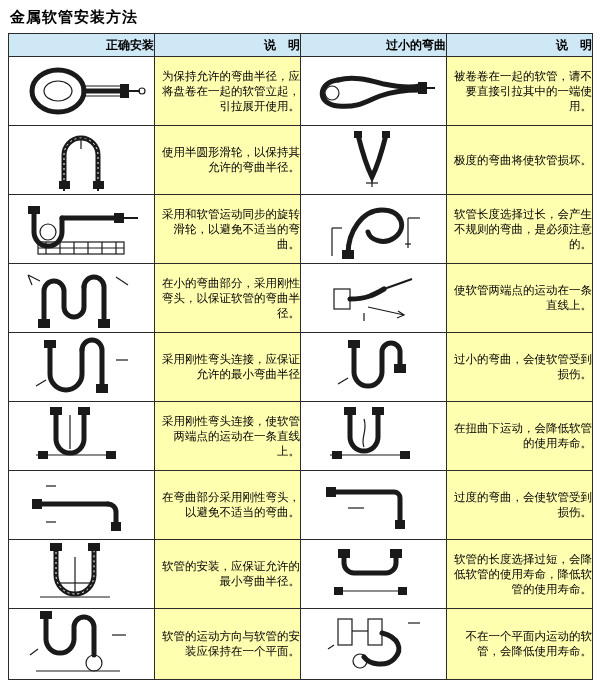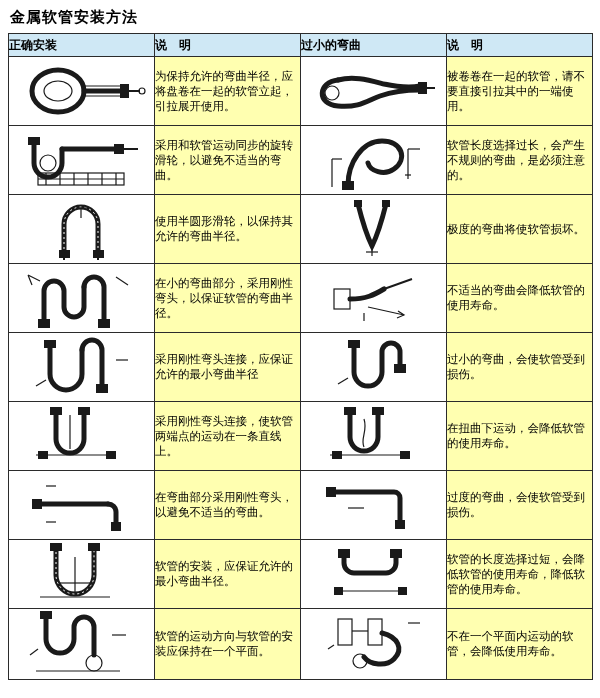--- a/index.html
+++ b/index.html
@@ -37,36 +37,36 @@
   table.mainTable td, table.mainTable th {
     border: 1px solid #2b2b2b;
     padding: 0;
     vertical-align: middle;
   }
   thead th {
     background: #cfe8f5;
     height: 22px;
     font-size: 12px;
     font-weight: bold;
-    text-align: left;
+    text-align: right;
     color: #000;
   }
   col.pic { width: 146px; }
   col.txt { width: 146px; }
   td.pic {
     background: #ffffff;
     text-align: center;
     height: 68px;
   }
   td.txt {
     background: #ffffb0;
     font-size: 11.5px;
     line-height: 15px;
     padding: 4px 6px;
-    text-align: left;
+    text-align: right;
     color: #000;
     vertical-align: middle;
   }
   .figbox {
     width: 144px;
     height: 100%;
     display: flex;
     align-items: center;
     justify-content: center;
   }
@@ -128,20 +128,49 @@
             </svg>
           </div>
         </td>
         <td class="txt">被卷卷在一起的软管，请不要直接引拉其中的一端使用。</td>
       </tr>
 
       <tr>
         <td class="pic">
           <div class="figbox">
             <svg width="130" height="62" viewBox="0 0 130 62">
+              <path d="M48 56 L48 26 A17 17 0 0 1 82 26 L82 56" class="hose"></path>
+              <path d="M48 56 L48 26 A17 17 0 0 1 82 26 L82 56" class="hose-in"></path>
+              <rect x="43" y="52" width="11" height="8" class="fillblk"></rect>
+              <rect x="77" y="52" width="11" height="8" class="fillblk"></rect>
+              <path d="M48 60 L48 62 M82 60 L82 62" class="med"></path>
+              <path d="M60 10 L70 10 M65 10 L65 20" class="thin"></path>
+            </svg>
+          </div>
+        </td>
+        <td class="txt">使用半圆形滑轮，以保持其允许的弯曲半径。</td>
+        <td class="pic">
+          <div class="figbox">
+            <svg width="130" height="62" viewBox="0 0 130 62">
+              <path d="M50 6 C56 30 60 40 64 48 C68 40 72 30 78 6" class="hose"></path>
+              <path d="M46 4 L54 4 M74 4 L82 4" class="med"></path>
+              <rect x="46" y="2" width="8" height="7" class="fillblk"></rect>
+              <rect x="74" y="2" width="8" height="7" class="fillblk"></rect>
+              <path d="M64 48 L64 58" class="thin"></path>
+              <path d="M58 54 L70 54" class="thin"></path>
+            </svg>
+          </div>
+        </td>
+        <td class="txt">极度的弯曲将使软管损坏。</td>
+      </tr>
+
+      <tr>
+        <td class="pic">
+          <div class="figbox">
+            <svg width="130" height="62" viewBox="0 0 130 62">
               <path d="M18 14 L18 34 A14 14 0 0 0 46 34 L46 20" class="hose"></path>
               <circle cx="32" cy="34" r="8" class="thin"></circle>
               <path d="M46 20 L100 20" class="hose"></path>
               <rect x="12" y="8" width="12" height="8" class="fillblk"></rect>
               <rect x="98" y="15" width="10" height="10" class="fillblk"></rect>
               <path d="M108 20 L122 20" class="med"></path>
               <rect x="22" y="44" width="86" height="12" class="thin"></rect>
               <path d="M22 50 L108 50" class="thin"></path>
               <path d="M30 44 L30 56 M44 44 L44 56 M58 44 L58 56 M72 44 L72 56 M86 44 L86 56 M100 44 L100 56" class="thin"></path>
             </svg>
@@ -161,49 +190,20 @@
             </svg>
           </div>
         </td>
         <td class="txt">软管长度选择过长，会产生不规则的弯曲，是必须注意的。</td>
       </tr>
 
       <tr>
         <td class="pic">
           <div class="figbox">
             <svg width="130" height="62" viewBox="0 0 130 62">
-              <path d="M48 56 L48 26 A17 17 0 0 1 82 26 L82 56" class="hose"></path>
-              <path d="M48 56 L48 26 A17 17 0 0 1 82 26 L82 56" class="hose-in"></path>
-              <rect x="43" y="52" width="11" height="8" class="fillblk"></rect>
-              <rect x="77" y="52" width="11" height="8" class="fillblk"></rect>
-              <path d="M48 60 L48 62 M82 60 L82 62" class="med"></path>
-              <path d="M60 10 L70 10 M65 10 L65 20" class="thin"></path>
-            </svg>
-          </div>
-        </td>
-        <td class="txt">使用半圆形滑轮，以保持其允许的弯曲半径。</td>
-        <td class="pic">
-          <div class="figbox">
-            <svg width="130" height="62" viewBox="0 0 130 62">
-              <path d="M50 6 C56 30 60 40 64 48 C68 40 72 30 78 6" class="hose"></path>
-              <path d="M46 4 L54 4 M74 4 L82 4" class="med"></path>
-              <rect x="46" y="2" width="8" height="7" class="fillblk"></rect>
-              <rect x="74" y="2" width="8" height="7" class="fillblk"></rect>
-              <path d="M64 48 L64 58" class="thin"></path>
-              <path d="M58 54 L70 54" class="thin"></path>
-            </svg>
-          </div>
-        </td>
-        <td class="txt">极度的弯曲将使软管损坏。</td>
-      </tr>
-
-      <tr>
-        <td class="pic">
-          <div class="figbox">
-            <svg width="130" height="62" viewBox="0 0 130 62">
               <path d="M28 56 L28 24 A10 10 0 0 1 48 24 L48 40 A10 10 0 0 0 68 40 L68 20" class="hose"></path>
               <path d="M68 20 A10 10 0 0 1 88 20 L88 56" class="hose"></path>
               <rect x="22" y="52" width="12" height="9" class="fillblk"></rect>
               <rect x="82" y="52" width="12" height="9" class="fillblk"></rect>
               <path d="M12 8 L24 14 M12 8 L16 18" class="thin"></path>
               <path d="M100 10 L112 18" class="thin"></path>
             </svg>
           </div>
         </td>
         <td class="txt">在小的弯曲部分，采用刚性弯头，以保证软管的弯曲半径。</td>
@@ -212,21 +212,21 @@
             <svg width="130" height="62" viewBox="0 0 130 62">
               <rect x="26" y="22" width="16" height="20" class="thin"></rect>
               <path d="M42 32 C58 32 66 28 76 22" class="hose"></path>
               <path d="M76 22 L104 12" class="med"></path>
               <path d="M60 40 L96 48" class="thin"></path>
               <path d="M90 44 L96 48 L89 51" class="thin"></path>
               <path d="M56 46 L56 54" class="thin"></path>
             </svg>
           </div>
         </td>
-        <td class="txt">不适当的弯曲会降低软管的使用寿命。</td>
+        <td class="txt">使软管两端点的运动在一条直线上。</td>
       </tr>
 
       <tr>
         <td class="pic">
           <div class="figbox">
             <svg width="130" height="62" viewBox="0 0 130 62">
               <path d="M34 8 L34 38 A16 16 0 0 0 66 38 L66 14" class="hose"></path>
               <path d="M66 14 A10 10 0 0 1 86 14 L86 52" class="hose"></path>
               <rect x="28" y="4" width="12" height="8" class="fillblk"></rect>
               <rect x="80" y="48" width="12" height="9" class="fillblk"></rect>

